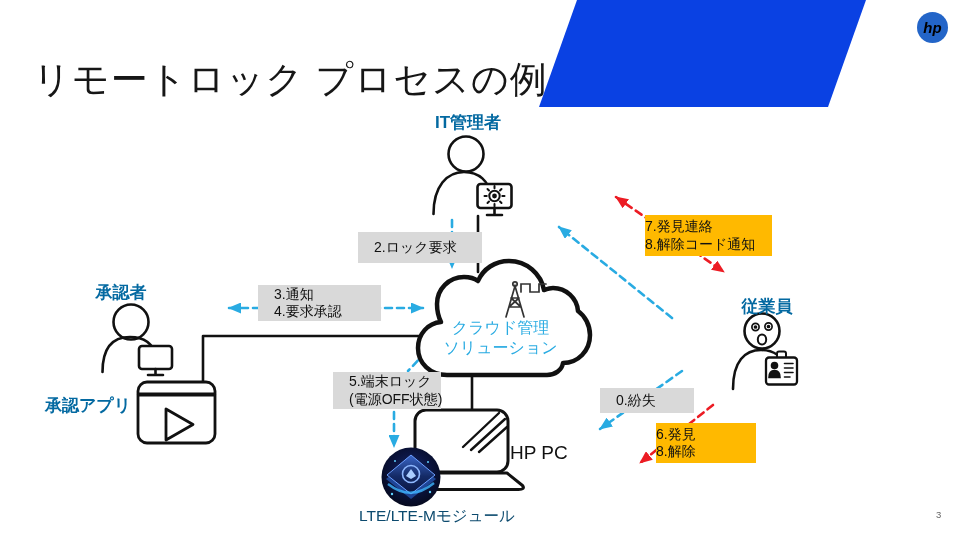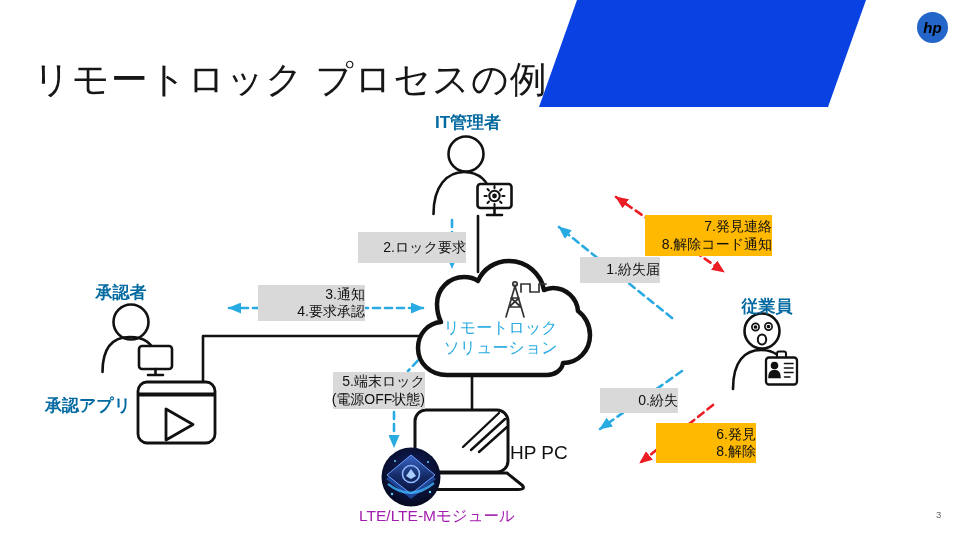--- a/index.html
+++ b/index.html
@@ -6,28 +6,28 @@
   :root{
     --accent:#29ABE2; --red:#EC1C24; --graybox:#D9D9D9; --orangebox:#FFB900;
     --banner:#0A41E3; --logoblue:#2365C8; --ink:#161616;
   }
   .slide{position:relative;width:960px;height:540px;background:#fff;overflow:hidden;
          font-family:"Liberation Sans","DejaVu Sans",sans-serif;color:var(--ink);}
   .slide svg{position:absolute;inset:0;}
   .abs{position:absolute;}
   .page-title{left:33px;top:24px;font-size:37px;font-weight:500;letter-spacing:1px;color:var(--ink);white-space:nowrap;margin-top:31px;}
   .actor-label{font-size:17px;font-weight:700;text-align:center;color:#0369a1;white-space:nowrap;}
-  .stepbox{display:flex;flex-direction:column;align-items:flex-end;justify-content:center;
+  .stepbox{display:flex;flex-direction:column;align-items:flex-start;justify-content:center;
            font-size:14px;font-weight:500;line-height:17.5px;text-align:center;color:#111;white-space:nowrap;}
-  .gray{background:var(--graybox);}
+  .gray{background:var(--graybox);padding-left:16px;}
   .orange{background:var(--orangebox);}
   .cloud-label{left:428px;top:318px;width:145px;text-align:center;font-size:16px;line-height:20px;
                font-weight:500;color:var(--accent);white-space:nowrap;}
   .hp-pc{left:510px;top:442px;font-size:19px;color:#111;}
-  .lte-label{left:357px;top:506px;width:160px;text-align:center;font-size:15.5px;font-weight:500;color:#a21caf;white-space:nowrap;}
+  .lte-label{left:357px;top:506px;width:160px;text-align:center;font-size:15.5px;font-weight:500;color:#0c4a6e;white-space:nowrap;}
   .pagenum{left:936px;top:509px;font-size:9.5px;color:#666;}
   .hp-logo{left:917px;top:12px;width:31px;height:31px;border-radius:50%;background:var(--logoblue);
            display:flex;align-items:center;justify-content:center;color:#000000;font-size:15px;
            font-style:italic;font-weight:bold;letter-spacing:0;}
 </style>
 </head>
 <body>
 
 <div class="slide">
 
@@ -171,44 +171,41 @@
   <div class="abs hp-logo">
     <span>hp</span>
   </div>
 
   <div class="abs actor-label" style="left:408px;top:111px;width:120px">IT管理者</div>
   <div class="abs actor-label" style="left:71px;top:281px;width:100px">承認者</div>
   <div class="abs actor-label" style="left:38px;top:394px;width:100px">承認アプリ</div>
   <div class="abs actor-label" style="left:717px;top:295px;width:100px">従業員</div>
 
   <div class="abs cloud-label">
-    <div>リモートロック</div>
+    <div>クラウド管理</div>
     <div>ソリューション</div>
   </div>
 
   <div class="abs hp-pc">HP PC</div>
   <div class="abs lte-label">LTE/LTE-Mモジュール</div>
 
   <div class="abs stepbox gray" style="left:358px;top:232px;width:108px;height:31px">
     <div>2.ロック要求</div>
   </div>
 
   <div class="abs stepbox gray" style="left:258px;top:285px;width:107px;height:36px">
     <div>3.通知</div>
     <div>4.要求承認</div>
   </div>
 
   <div class="abs stepbox gray" style="left:333px;top:372px;width:92px;height:37px">
     <div>5.端末ロック</div>
     <div>(電源OFF状態)</div>
   </div>
 
-  <div class="abs stepbox gray" style="left:580px;top:257px;width:80px;height:26px">
-    <div>1.紛失届</div>
-  </div>
 
   <div class="abs stepbox orange" style="left:645px;top:215px;width:127px;height:41px">
     <div>7.発見連絡</div>
     <div>8.解除コード通知</div>
   </div>
 
   <div class="abs stepbox gray" style="left:600px;top:388px;width:78px;height:25px">
     <div>0.紛失</div>
   </div>
 

